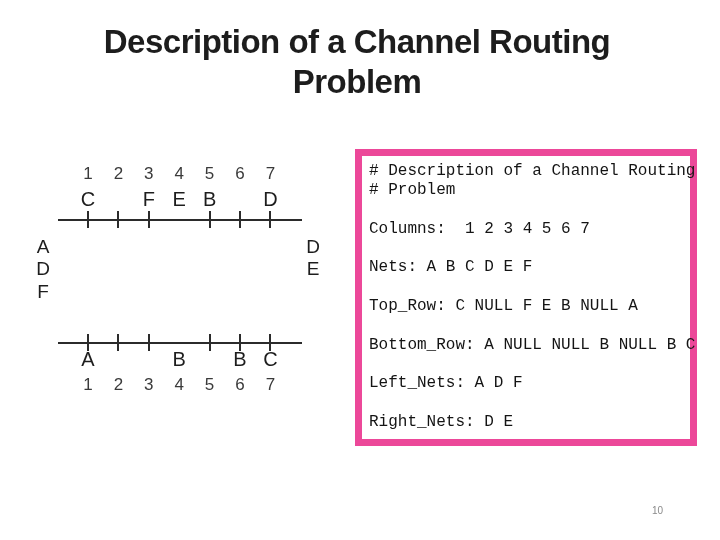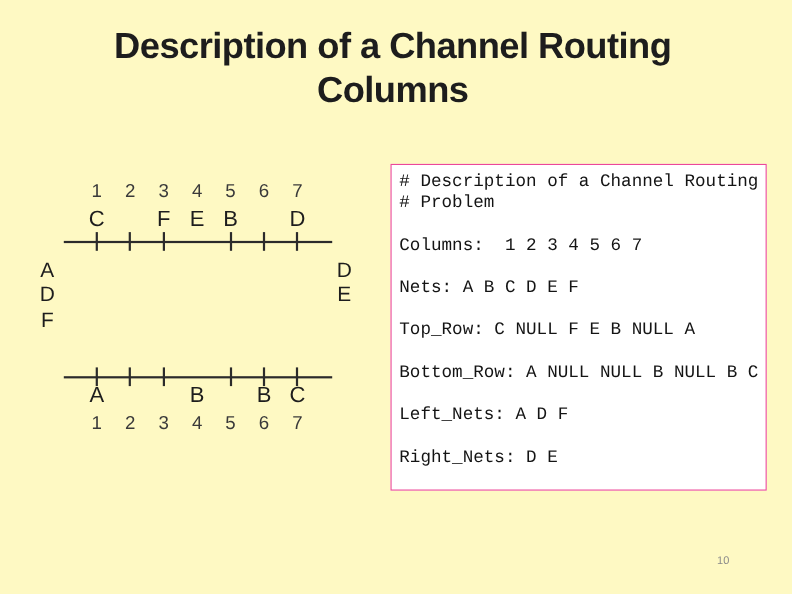--- a/index.html
+++ b/index.html
@@ -1,17 +1,17 @@
 <!DOCTYPE html>
 <html><head>
 <meta charset="utf-8">
 <style>
   html,body { margin:0; padding:0; background:#888; }
   .slide {
-    position:relative; width:720px; height:540px; background:#fef9c3;
+    position:relative; width:720px; height:540px; background:#ffffff;
     font-family:"Liberation Sans", sans-serif; overflow:hidden;
     --ink:#1d1d1d; --rail:#2b2b2b; --red:#c31414; --gray:#8a8a8a;
   }
   .title {
     position:absolute; top:22px; left:0; width:720px; padding-right:6px;
     box-sizing:border-box; text-align:center; color:var(--ink);
     font-size:33px; line-height:40px; font-weight:600; letter-spacing:-0.5px;
   }
   .diagram { position:absolute; left:0; top:0; width:360px; height:420px; }
   .rail { position:absolute; left:58px; width:244px; height:2px; background:var(--rail); }
@@ -25,21 +25,21 @@
   .term {
     position:absolute; transform:translateX(-50%);
     font-size:20px; line-height:16px; color:var(--ink); font-weight:400;
   }
   .sidenet {
     position:absolute; transform:translateX(-50%);
     font-size:19px; line-height:15px; color:var(--ink);
   }
   .code-box {
     position:absolute; left:355px; top:149px; width:342px; height:297px;
-    box-sizing:border-box; border:1px solid #ec4899; background:#fff;
+    box-sizing:border-box; border:7px solid #ec4899; background:#fff;
   }
   .code-box pre {
     margin:0; padding:6px 0 0 7px;
     font-family:"Liberation Mono", "DejaVu Sans Mono", monospace;
     font-size:16px; line-height:19.3px; color:#141414;
   }
   .caption {
     position:absolute; left:355px; top:466px; width:344px;
     text-align:center; font-size:18px; font-weight:bold; color:var(--red);
   }
@@ -48,21 +48,21 @@
     font-size:10px; color:var(--gray);
   }
 </style>
 </head>
 <body>
 
 <div class="slide" style="--ink: #1d1d1d; --rail: #2b2b2b; --red: #c31414; --gray: #8a8a8a;">
 
   <div class="title">
     <div>Description of a Channel Routing</div>
-    <div>Columns</div>
+    <div>Problem</div>
   </div>
 
   <div class="diagram" id="diagram">
     <div class="rail rail-top"></div>
     <div class="rail rail-bottom"></div>
   <span class="colnum" style="left: 88px; top: 167px;">1</span>
       <span class="colnum" style="left: 88px; top: 378px;">1</span>
       <span class="colnum" style="left: 118.4px; top: 167px;">2</span>
       <span class="colnum" style="left: 118.4px; top: 378px;">2</span>
       <span class="colnum" style="left: 148.8px; top: 167px;">3</span>

